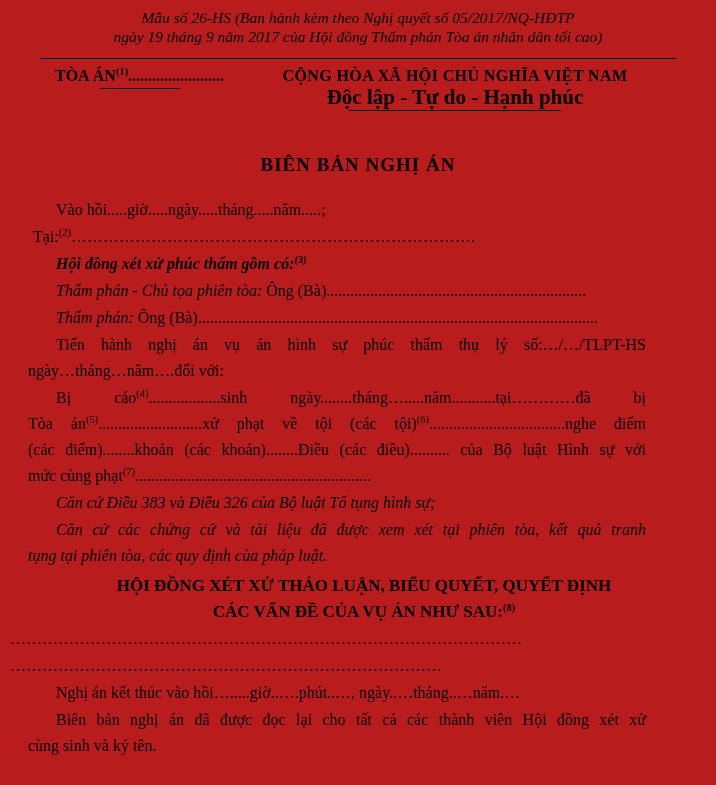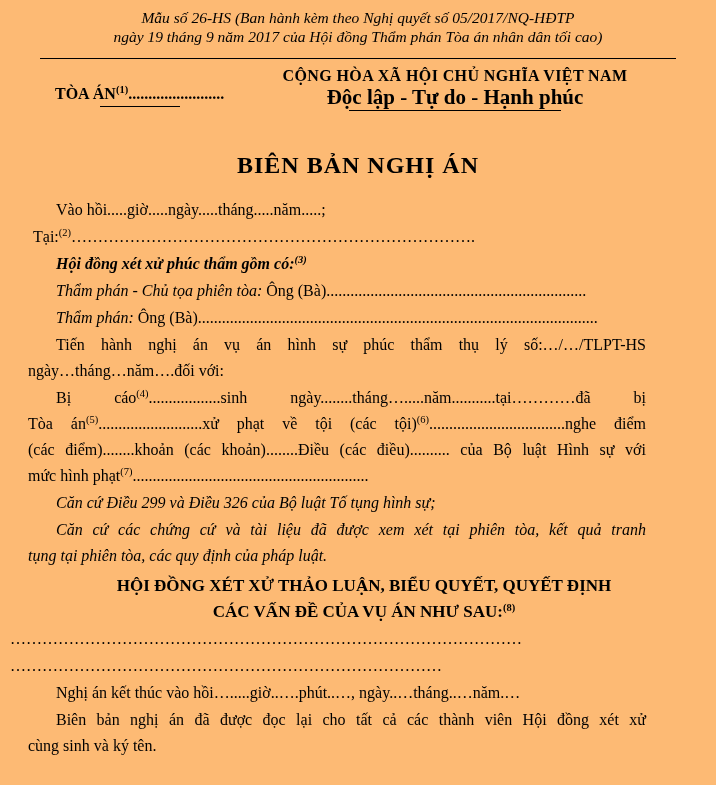--- a/index.html
+++ b/index.html
@@ -1,39 +1,39 @@
 <!DOCTYPE html>
 <html><head>
 <meta charset="utf-8">
 <style>
   * { margin:0; padding:0; box-sizing:border-box; }
   html,body { background:#fff; }
   .page {
     position:relative;
     width:716px; height:785px;
-    background:#fdba74;
+    background:#b91c1c;
     color:#000000;
     font-family:"Liberation Serif","DejaVu Serif",serif;
     overflow:hidden;
   }
   
   .note { padding-top:8px; text-align:center; font-style:italic; font-size:15.5px; line-height:19px; }
   .rule { margin:12px 40px 0 40px; border-top:1.6px solid #000; height:0; }
 
   
   .header { position:relative; height:58px; }
-  .court-block { position:absolute; left:55px; top:8px; text-align:center;margin-top:18px; }
+  .court-block { position:absolute; left:55px; top:8px; text-align:center; }
   .court-line { font-weight:bold; font-size:16px; white-space:nowrap; }
   .court-underline { margin:3px auto 0 auto; width:80px; border-top:1.4px solid #000; }
   .nation-block { position:absolute; left:281px; top:6px; width:348px; text-align:center; }
   .nation-name { font-weight:bold; font-size:16px; letter-spacing:0.4px; line-height:21px; white-space:nowrap; }
   .motto { font-weight:bold; font-size:21px; line-height:22px; white-space:nowrap; }
   .motto-underline { margin:2px auto 0 auto; width:212px; border-top:1.4px solid #000; }
 
-  .title { margin-top:36px; text-align:center; font-weight:bold; font-size:24px; letter-spacing:1px; line-height:24px; }
+  .title { margin-top:36px; text-align:center; font-weight:bold; font-size:19px; letter-spacing:1px; line-height:24px; }
 
   
   .para { margin:1px 70px 1px 28px; font-size:16px; line-height:26px; }
   .line { }
   .indent { text-indent:28px; }
   .small-indent { text-indent:5px; }
   .jl { text-align:justify; text-align-last:justify; }
   .il { font-style:italic; }
   .bi { font-weight:bold; font-style:italic; }
   .mt-first { margin-top:20px; }
@@ -81,24 +81,24 @@
 
   <div class="para">
     <div class="line indent jl">Tiến hành nghị án vụ án hình sự phúc thẩm thụ lý số:…/…/TLPT-HS</div>
     <div class="line">ngày…tháng…năm….đối với:</div>
   </div>
 
   <div class="para">
     <div class="line indent jl"><span>Bị cáo</span><sup>(4)</sup><span>..................sinh ngày........tháng….....năm...........tại…………đã bị</span></div>
     <div class="line jl"><span>Tòa án</span><sup>(5)</sup><span>..........................xử phạt về tội (các tội)</span><sup>(6)</sup><span>..................................nghe điểm</span></div>
     <div class="line jl"><span>(các điểm)........khoản (các khoản)........Điều (các điều).......... của Bộ luật Hình sự với</span></div>
-    <div class="line"><span>mức hình phạt</span><sup>(7)</sup><span>...........................................................</span></div>
+    <div class="line"><span>mức cùng phạt</span><sup>(7)</sup><span>...........................................................</span></div>
   </div>
 
-  <div class="para indent il">Căn cứ Điều 299 và Điều 326 của Bộ luật Tố tụng hình sự;</div>
+  <div class="para indent il">Căn cứ Điều 383 và Điều 326 của Bộ luật Tố tụng hình sự;</div>
 
   <div class="para il">
     <div class="line indent jl">Căn cứ các chứng cứ và tài liệu đã được xem xét tại phiên tòa, kết quả tranh</div>
     <div class="line">tụng tại phiên tòa, các quy định của pháp luật.</div>
   </div>
 
   <div class="heading8">
     <div>HỘI ĐỒNG XÉT XỬ THẢO LUẬN, BIỂU QUYẾT, QUYẾT ĐỊNH</div>
     <div><span>CÁC VẤN ĐỀ CỦA VỤ ÁN NHƯ SAU:</span><sup>(8)</sup></div>
   </div>

